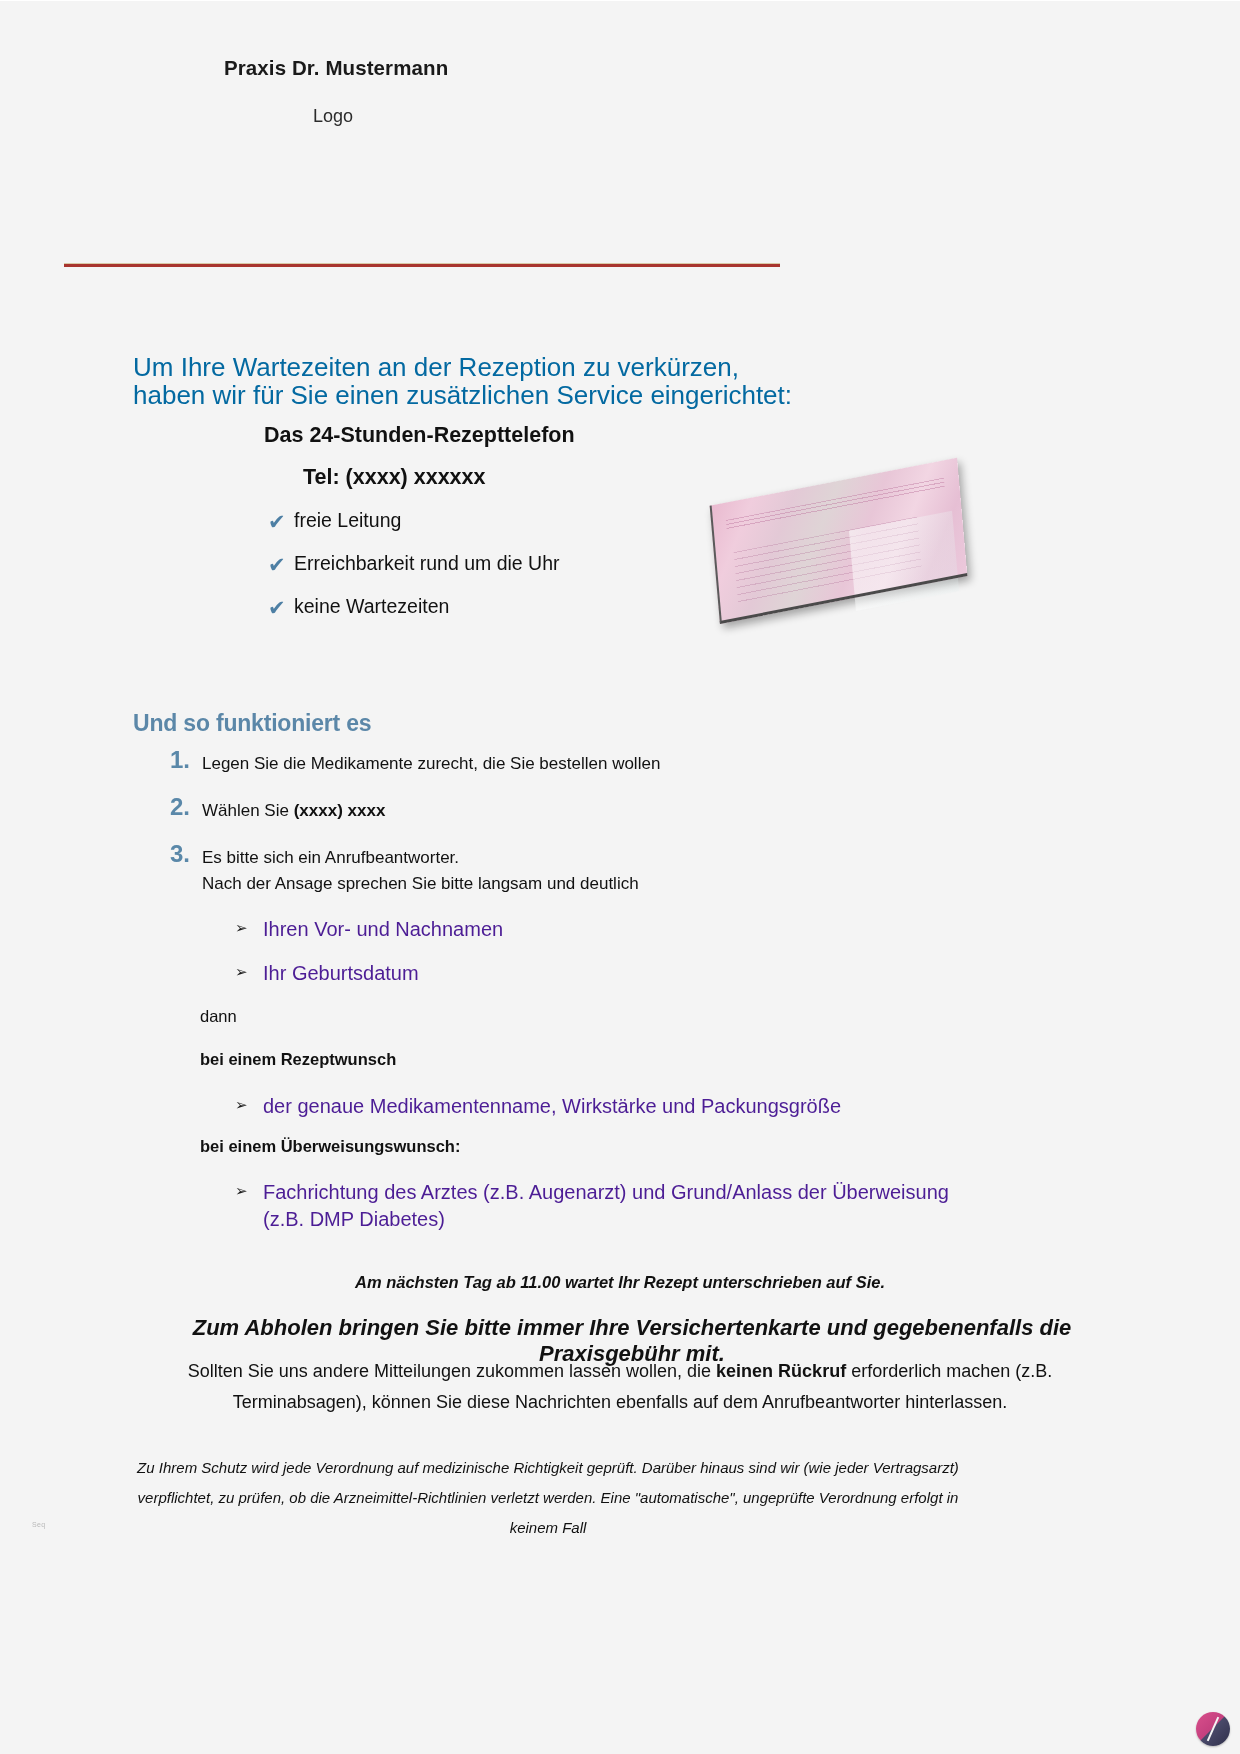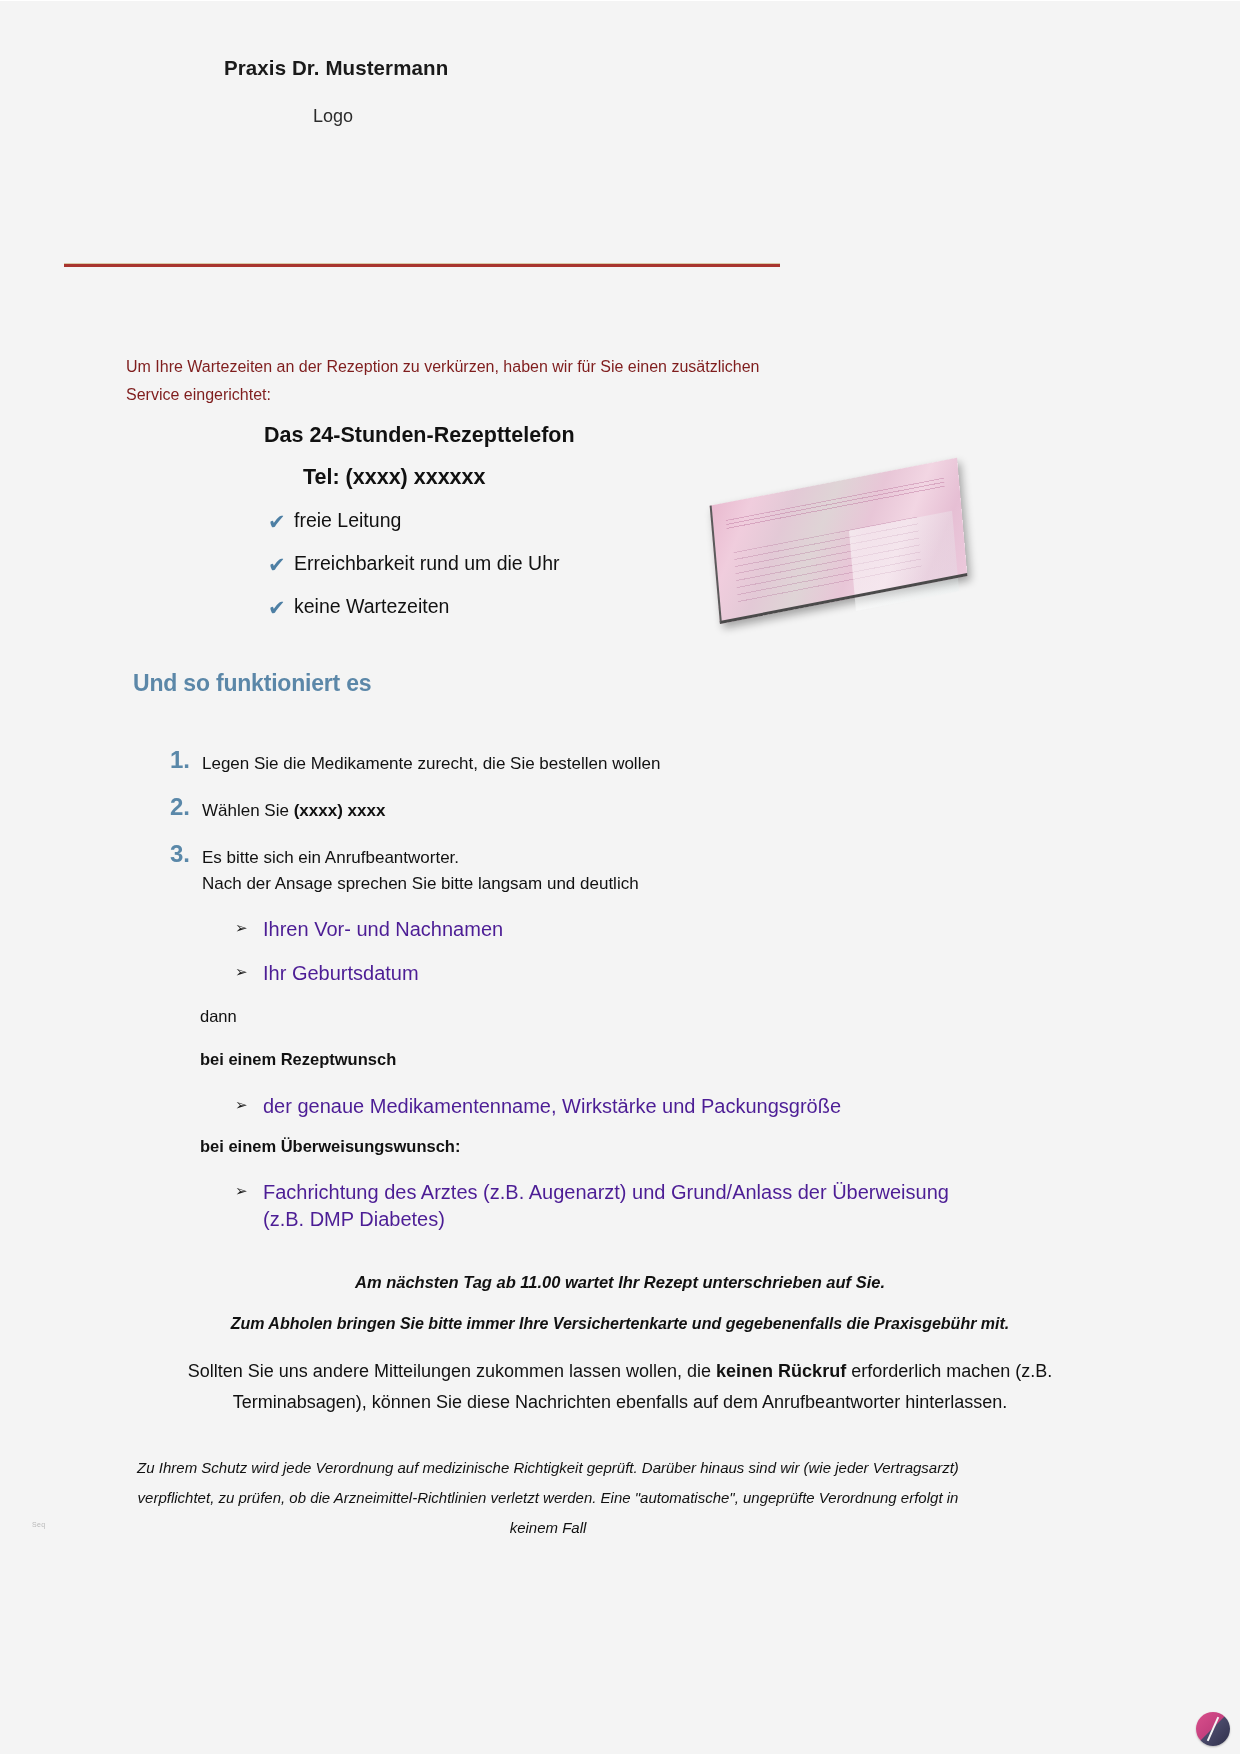--- a/index.html
+++ b/index.html
@@ -62,30 +62,30 @@
   
   .section-title {
     position: absolute;
     font-size: 26px;
     font-weight: bold;
     color: #5b87a8;
     letter-spacing: -0.2px;
     white-space: nowrap;
   }
   #title-rezept { left: 133px; top: 299px; }
-  #title-funktion { left: 133px; top: 669px; font-size: 23px; }
+  #title-funktion { left: 133px; top: 709px; font-size: 23px; }
 
   .intro {
     position: absolute;
-    left: 126px;
+    left: 133px;
     top: 352px;
     width: 680px;
-    font-size: 16px;
+    font-size: 26px;
     line-height: 28px;
-    color: #7f1d1d;
+    color: #0369a1;
   }
 
   .center-bold {
     position: absolute;
     font-weight: bold;
     color: #111;
     white-space: nowrap;
   }
   #phone-label { left: 264px; top: 422px; font-size: 21.5px; }
   #phone-number { left: 303px; top: 464px; font-size: 21.5px; }
@@ -259,21 +259,21 @@
 
   
   .emph {
     position: absolute;
     text-align: center;
     font-style: italic;
     font-weight: bold;
     color: #111;
   }
   #emph-1 { left: 120px; top: 1272px; width: 1000px; font-size: 16.5px; }
-  #emph-2 { left: 110px; top: 1314px; width: 1020px; font-size: 16px; }
+  #emph-2 { left: 122px; top: 1314px; width: 1020px; font-size: 22px; }
 
   .closing {
     position: absolute;
     left: 140px;
     top: 1355px;
     width: 960px;
     text-align: center;
     font-size: 18px;
     line-height: 31px;
     color: #111;

